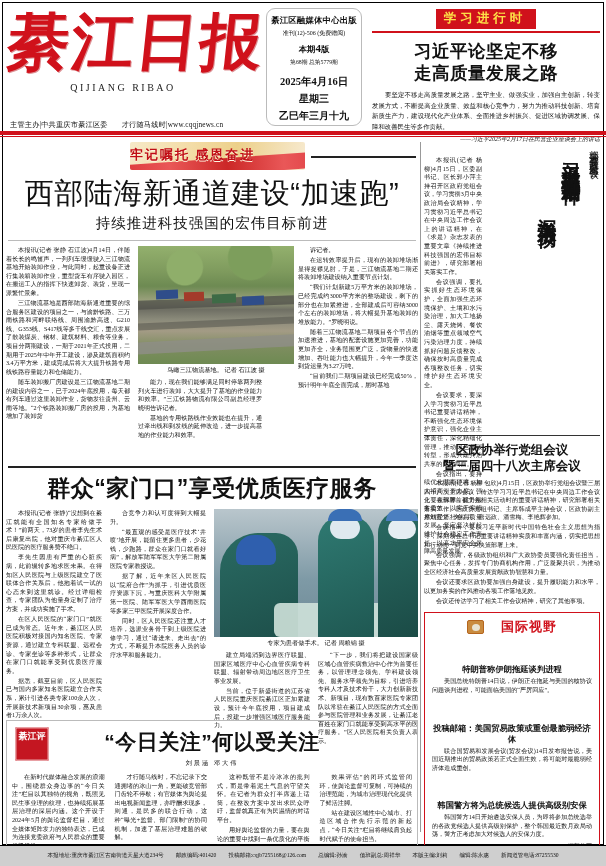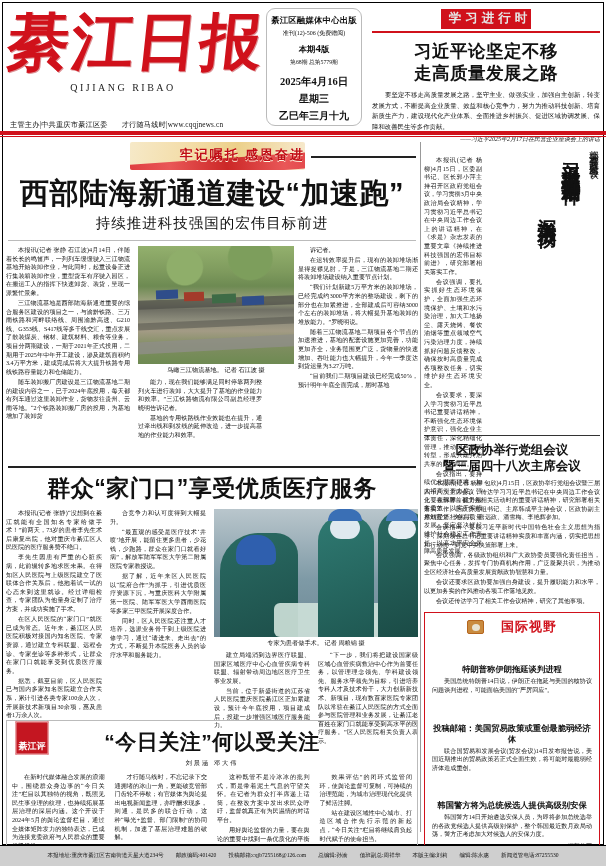--- a/index.html
+++ b/index.html
@@ -46,23 +46,23 @@
   .ib-l3 { font-size: 8.4px; font-weight: bold; color:#111; margin-top: 4px;}
   .ib-l3 b { font-size: 11px; }
   .ib-l4 { font-size: 5.8px; color:#111; margin-top: 3px;}
   .ib-date { font-size: 10.5px; font-weight: bold; color:#111; margin-top: 8px;}
   .ib-wd { font-size: 10px; font-weight: bold; color:#111; margin-top: 3px;}
   .ib-lunar { font-size: 10px; font-weight: bold; color:#111; margin-top: 3px;}
 
   .hdr-right { position: absolute; left: 372px; top: 8px; width: 228px; }
   .hr-tagwrap { text-align:center; }
   .hr-tag {
-    display:inline-block; background:#d0111b; color:#e5e5e5;
+    display:inline-block; background:#d0111b; color:#fde047;
     font-size: 12.5px; font-weight: bold; letter-spacing: 4px;
-    padding: 1px 0 2px 8px;
+    padding: 1px 10px 2px 8px;
   }
   .hr-rule { border-top: 2px solid #d0111b; margin-top: 2px; }
   .hr-title {
     text-align:center; font-size: 17.5px; font-weight: bold; color:#111;
     line-height: 22px; margin-top: 7px; letter-spacing: .5px;
   }
   .hr-body {
     font-size: 6.4px; color:#111; line-height: 10.5px; margin-top: 6px;
     text-align: justify; text-indent: 13px;
   }
@@ -84,28 +84,28 @@
     background: linear-gradient(100deg,#f6e9c8 0%, #f3dca6 35%, #ecd08a 60%, #f7ead0 100%);
     border-radius: 2px; overflow:hidden;
   }
   .banner::after{
     content:""; position:absolute; left:-10%; bottom:-4px; width:130%; height:16px;
     background: linear-gradient(90deg,#d81f26 0%, #e8484d 25%, #c8151c 50%, #e8484d 75%, #d81f26 100%);
     transform: rotate(-4deg); opacity:.9;
   }
   .banner-txt{
     position:relative; z-index:2; color:#c00d16; font-weight:bold;
-    font-size: 13px; letter-spacing: 2px; text-align:right; line-height:26px;
+    font-size: 13px; letter-spacing: 2px; text-align:left; line-height:26px;
     text-shadow: 0 1px 0 #fff8e2;
   }
   .banner-rule { position:absolute; left:305px; top:14px; width:105px; height:2px; background:#222; }
 
   
   .lead-h1 {
-    text-align:center; font-size: 29px; font-weight:bold; color:#111;
+    text-align:center; font-size: 29px; font-weight:normal; color:#111;
     letter-spacing: .5px; line-height: 34px; margin-top: 4px;
     font-family: "Liberation Sans", sans-serif;
   }
   .lead-h2 {
     text-align:center; font-size: 14.5px; color:#111; letter-spacing:1px;
     margin-top: 4px; font-family:"Liberation Serif", serif;
   }
   .lead-hr { border-top:1px solid #bbb; margin: 7px 2px 5px 2px; }
 
   
@@ -160,23 +160,23 @@
   .a2-photo .mask3 { position:absolute; left:174px; top:10px; width:28px; height:20px; background:#e4edf2; border-radius: 12px;}
   .a2-photo .hat3 { position:absolute; left:172px; top:0px; width:32px; height:12px; background:#4b7fc0; border-radius: 12px 12px 0 0;}
   .a2-photo .table { position:absolute; left:60px; top:94px; width:110px; height:34px; background:#cfe2da; border-radius:6px; opacity:.9;}
   .a2-cap { position:absolute; left:208px; top:130px; width:204px; font-size:6.2px; text-align:center; color:#111;}
   .a2-c3 { position:absolute; left:208px; top:142px; width:96px; }
   .a2-c4 { position:absolute; left:312px; top:142px; width:100px; }
 
   
   .a3-wrap { position:relative; border:1px solid #bbb; margin-top:6px; padding:5px 5px 4px 5px; height:176px; }
   .seal {
-    position:absolute; left:8px; top:0; width:34px; height:34px;
+    position:absolute; left:8px; top:6px; width:34px; height:34px;
     background:#c41621; border-radius:2px; color:#fff; font-weight:bold;
-    font-size: 9px; line-height: 11px; text-align:center; padding-top:20px;
+    font-size: 9px; line-height: 11px; text-align:center; padding-top:4px;
     letter-spacing:0; box-shadow: inset 0 0 0 1.5px #e8a0a4;
   }
   .a3-h1 { text-align:center; font-size: 21px; font-weight:bold; color:#111; font-family:"Liberation Sans", sans-serif; letter-spacing:.5px; padding-top:2px;}
   .a3-by { text-align:center; font-size:6.2px; color:#111; margin-top:3px; letter-spacing:2px;}
   .a3-cols { display:flex; gap:10px; margin-top:5px; }
   .a3-cols > div { flex:1; }
   .rc-vert { position:relative; height: 288px; margin-top:2px; }
   .vtext {
     writing-mode: vertical-rl; text-orientation: upright;
     font-family:"Liberation Sans", sans-serif; font-weight:bold; color:#111;

